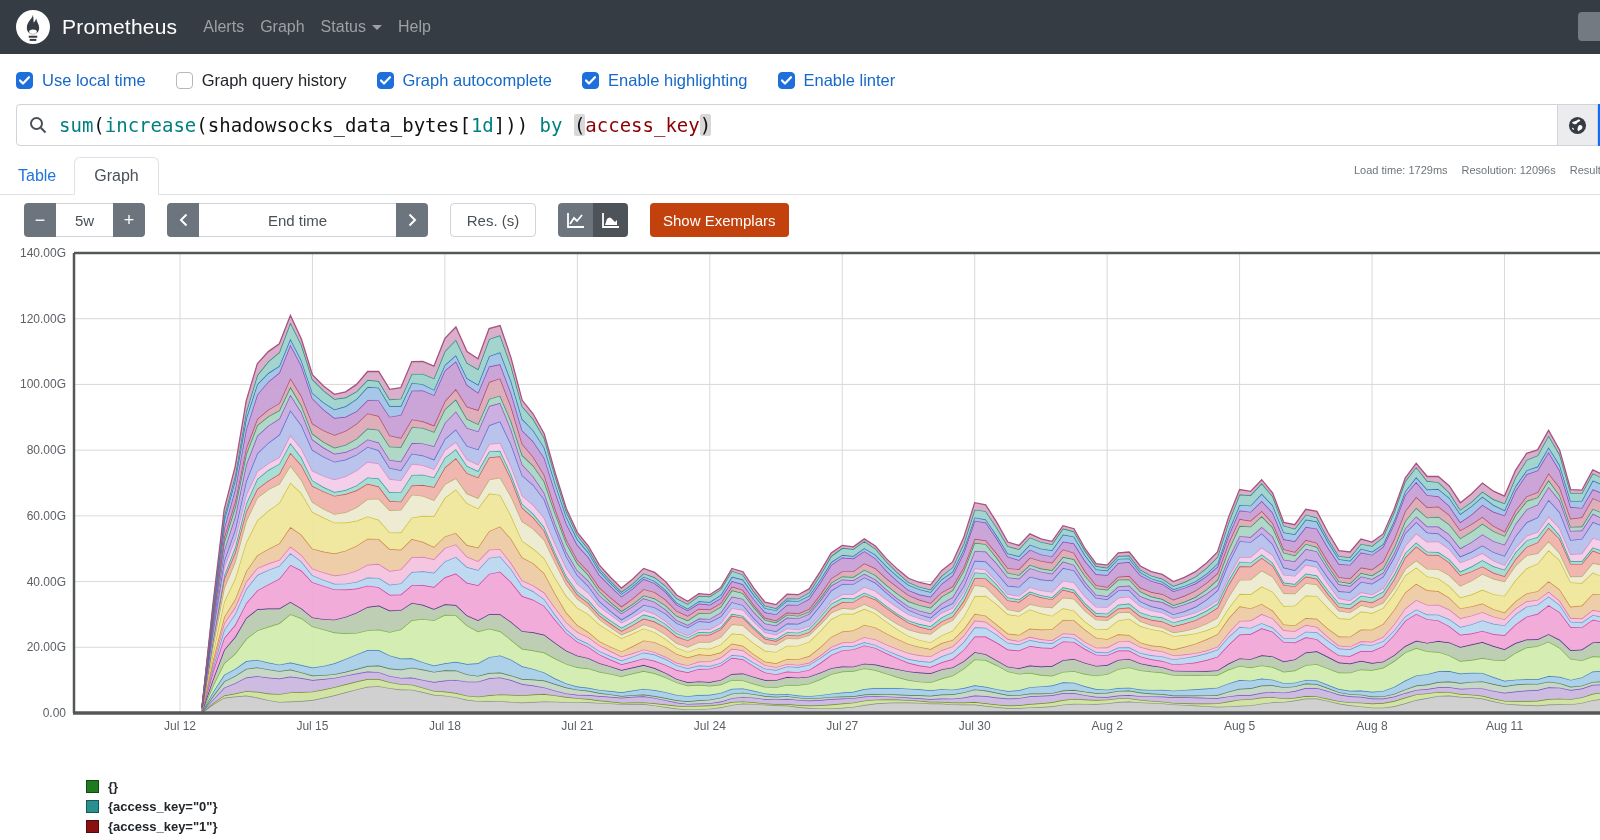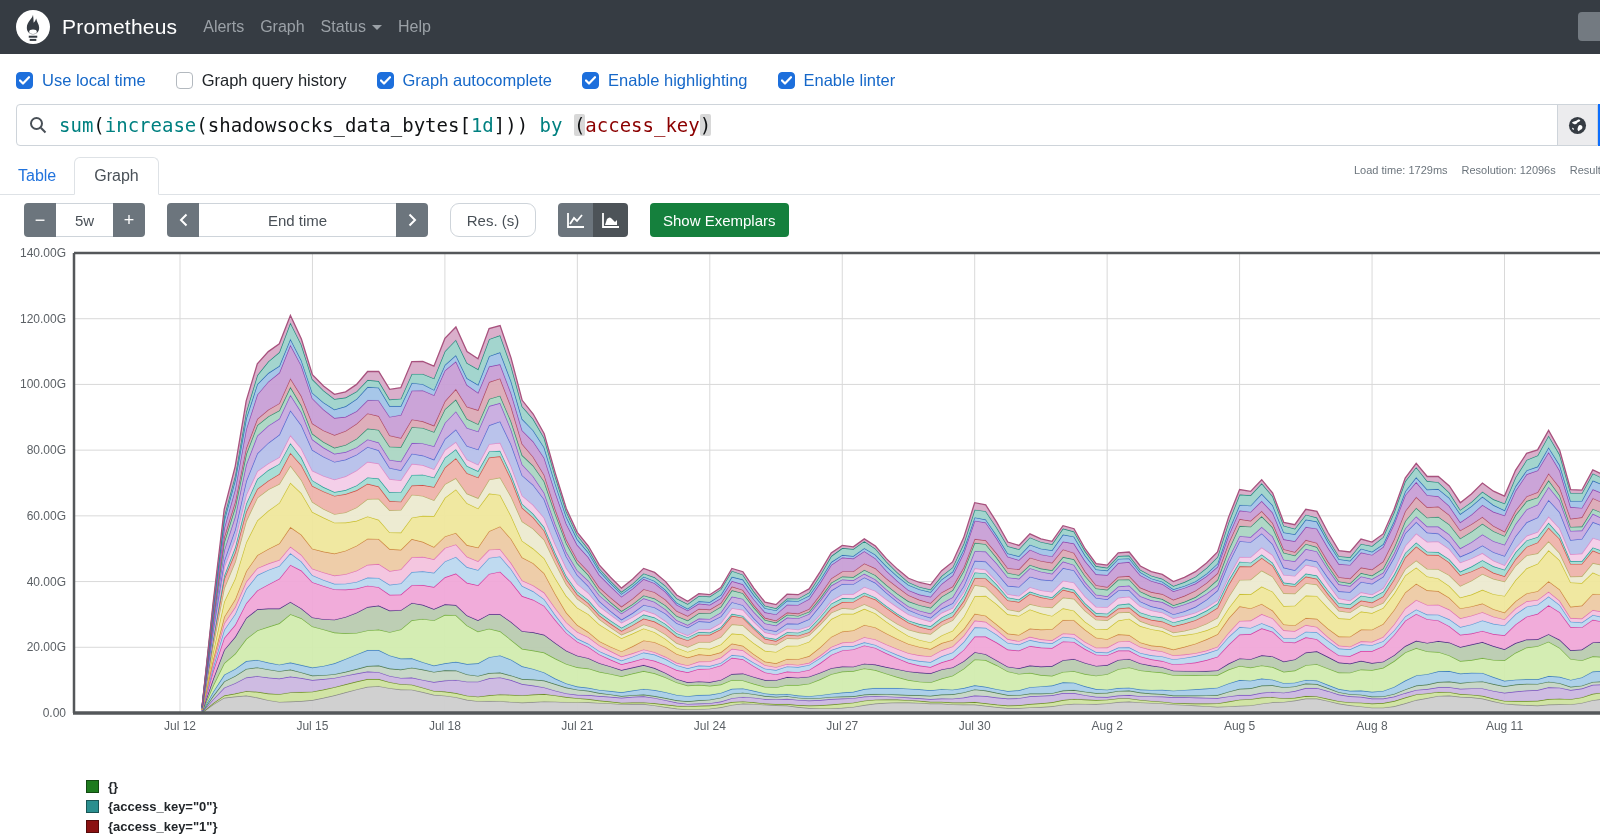--- a/index.html
+++ b/index.html
@@ -42,25 +42,25 @@
   .tab-active { background:#fff; border:1px solid #dee2e6; border-bottom:1px solid #fff; border-radius:6px 6px 0 0; margin-bottom:-1px; padding:9px 19px; font-size:16px; color:#495057; cursor:pointer; }
   .stats { position:absolute; left:1354px; top:9px; white-space:nowrap; font-size:11px; color:#6c757d; }
   .stats span { margin-right:14px; }
 
   
   .toolbar { display:flex; align-items:center; margin:8px 0 0 24px; height:34px; gap:22px; }
   .grp { display:flex; height:34px; border-radius:4px; overflow:hidden; }
   .gbtn { background:#6c757d; color:#fff; border:none; width:32px; display:flex; align-items:center; justify-content:center; font-size:18px; cursor:pointer; }
   .ginput { border:1px solid #ced4da; border-left:none; border-right:none; text-align:center; font-size:15px; color:#495057; outline:none; font-family:"Liberation Sans",sans-serif; }
   .ginput::placeholder { color:#495057; opacity:1; }
-  .solo-input { border:1px solid #ced4da; border-radius:9px; height:34px; width:86px; text-align:center; font-size:15px; color:#7f1d1d; outline:none; font-family:"Liberation Sans",sans-serif; }
+  .solo-input { border:1px solid #ced4da; border-radius:4px; height:34px; width:86px; text-align:center; font-size:15px; color:#7f1d1d; outline:none; font-family:"Liberation Sans",sans-serif; }
   .solo-input::placeholder { color:#495057; opacity:1; }
   .tgl { width:35px; display:flex; align-items:center; justify-content:center; border:none; background:#6c757d; cursor:pointer; }
   .tgl.active { background:#4d5358; }
-  .btn-secondary { background:#15803d; color:#fff; border:none; border-radius:4px; height:34px; padding:0 13px; font-size:15px; cursor:pointer; font-family:"Liberation Sans",sans-serif; }
+  .btn-secondary { background:#c2410c; color:#fff; border:none; border-radius:4px; height:34px; padding:0 13px; font-size:15px; cursor:pointer; font-family:"Liberation Sans",sans-serif; }
 
   
   #chart { display:block; margin-top:8px; }
   .legend { margin:31px 0 0 86px; }
   .legend-item { display:flex; align-items:center; gap:9px; height:20px; cursor:pointer; }
   .swatch { width:13px; height:13px; border:1px solid rgba(0,0,0,.4); }
   .legend-label { font-size:13px; font-weight:600; color:#212529; }
 </style>
 </head>
 <body>

